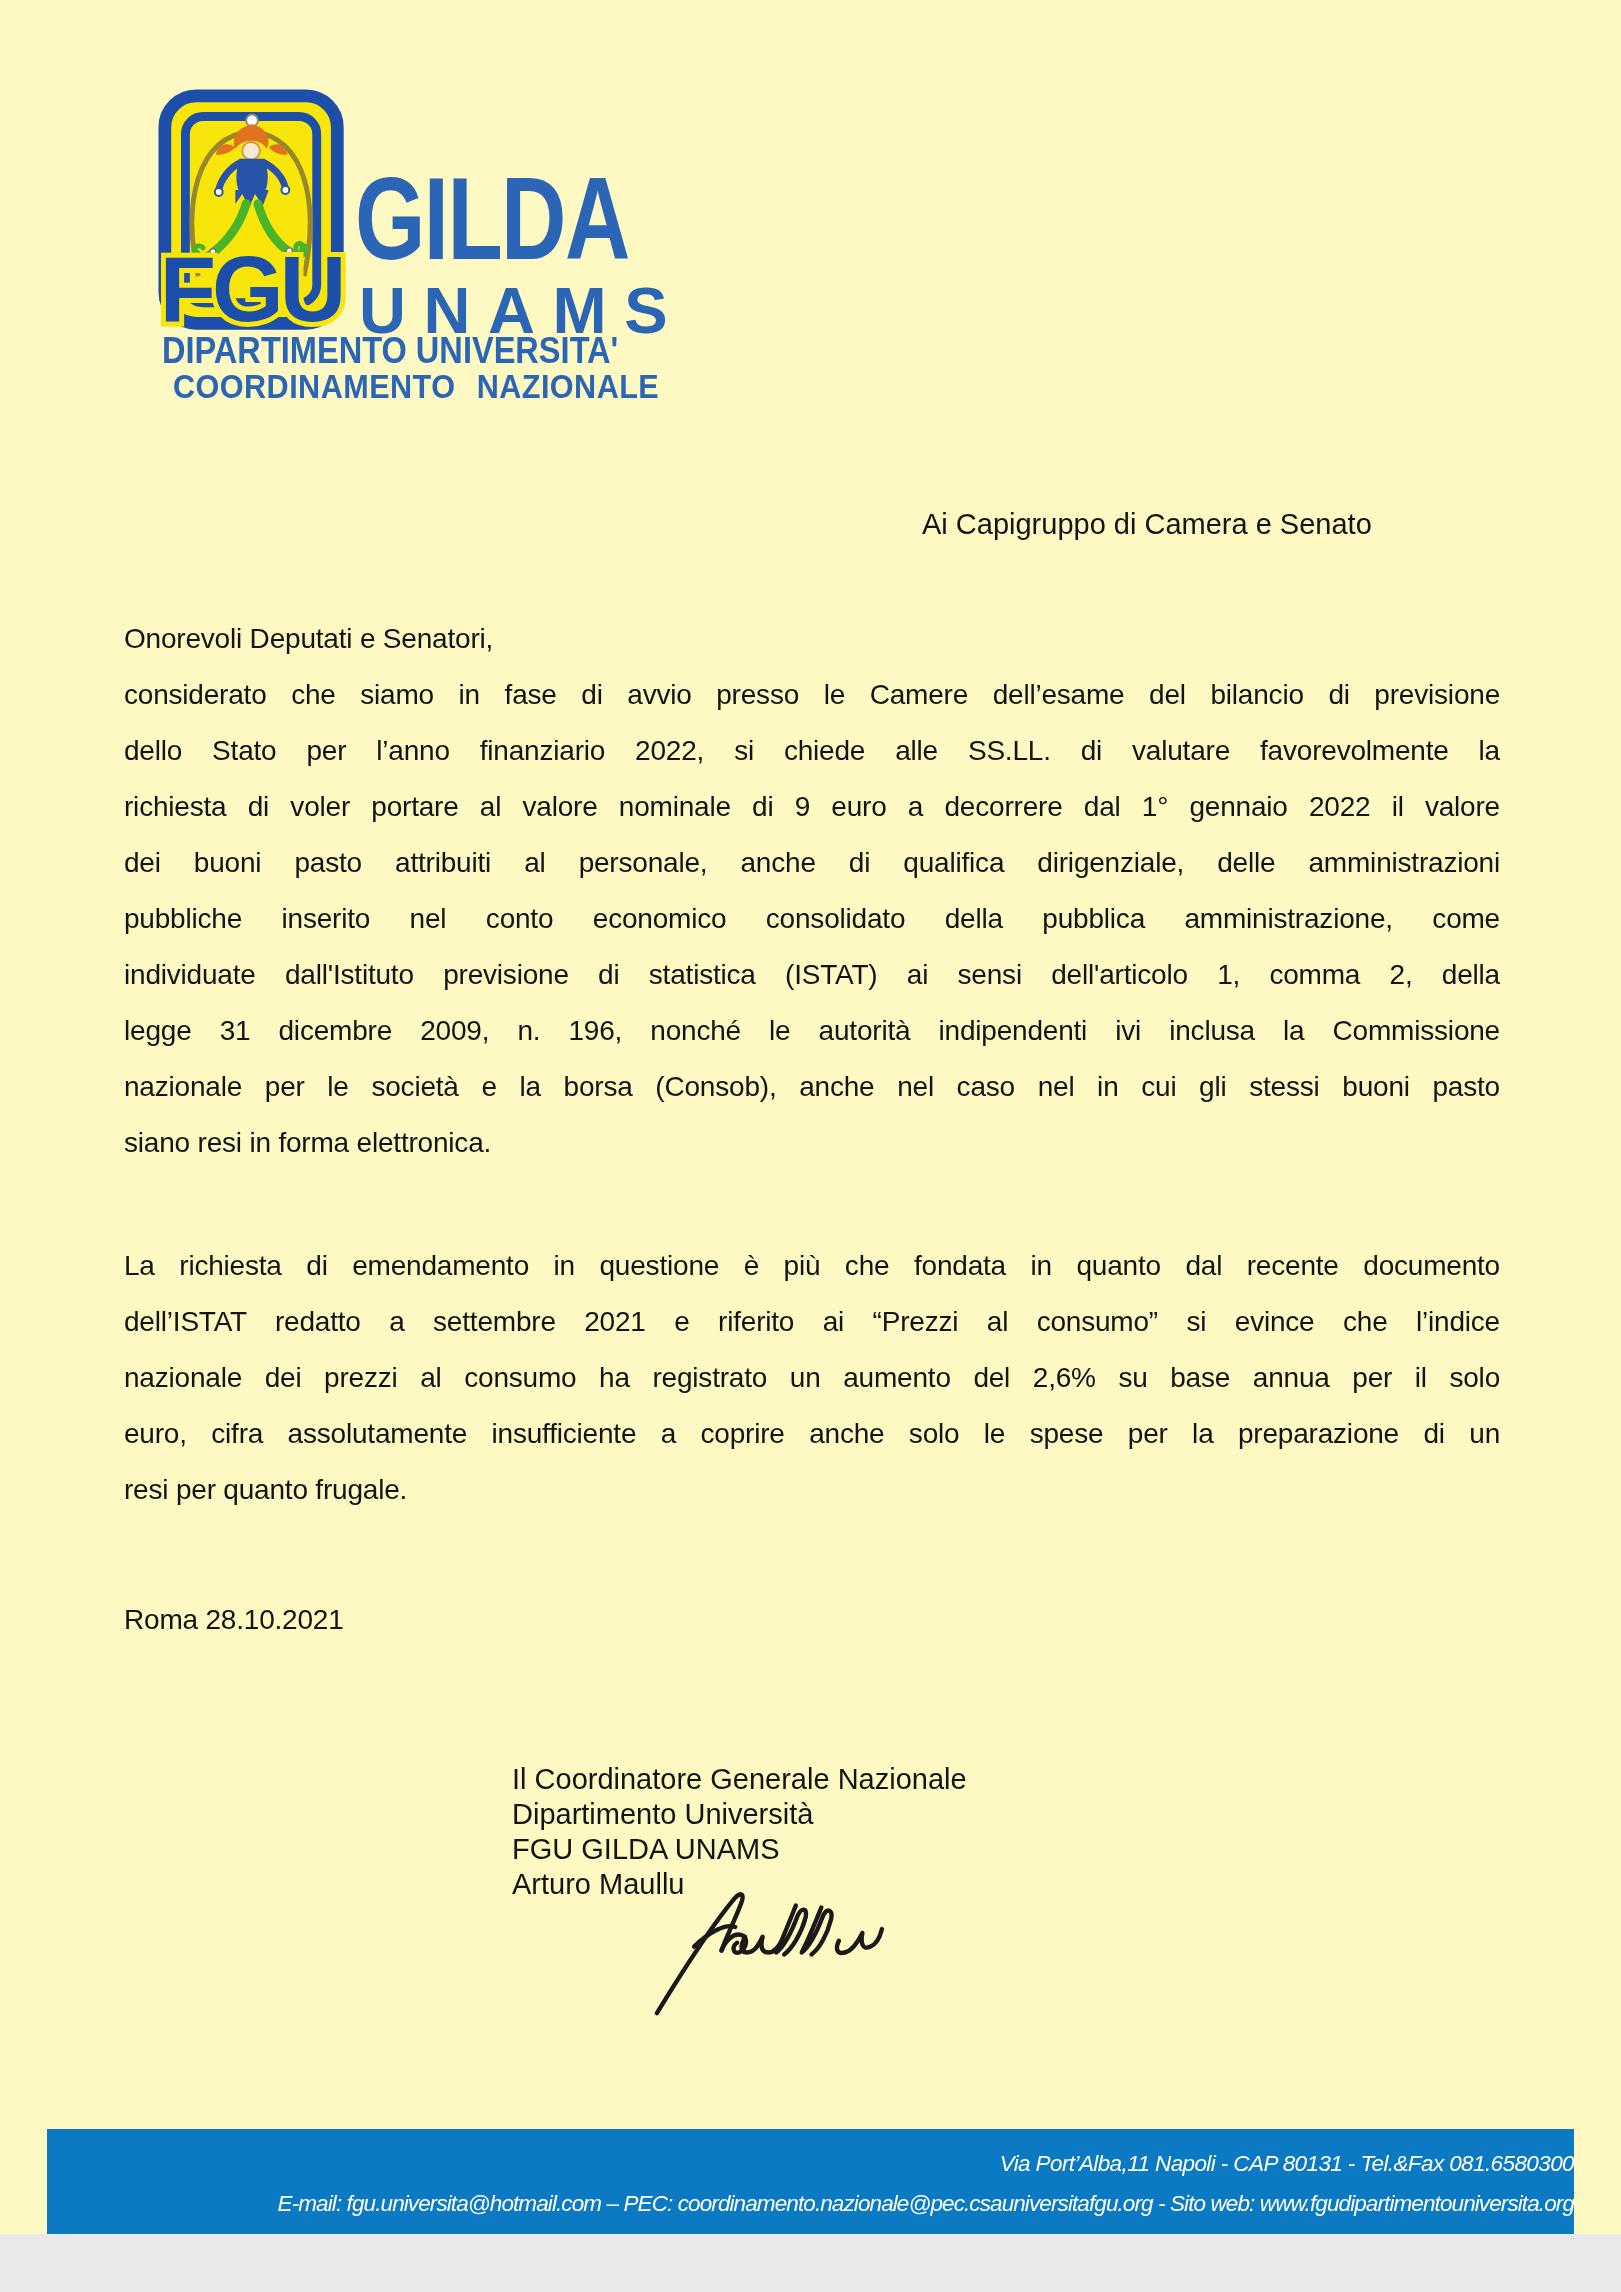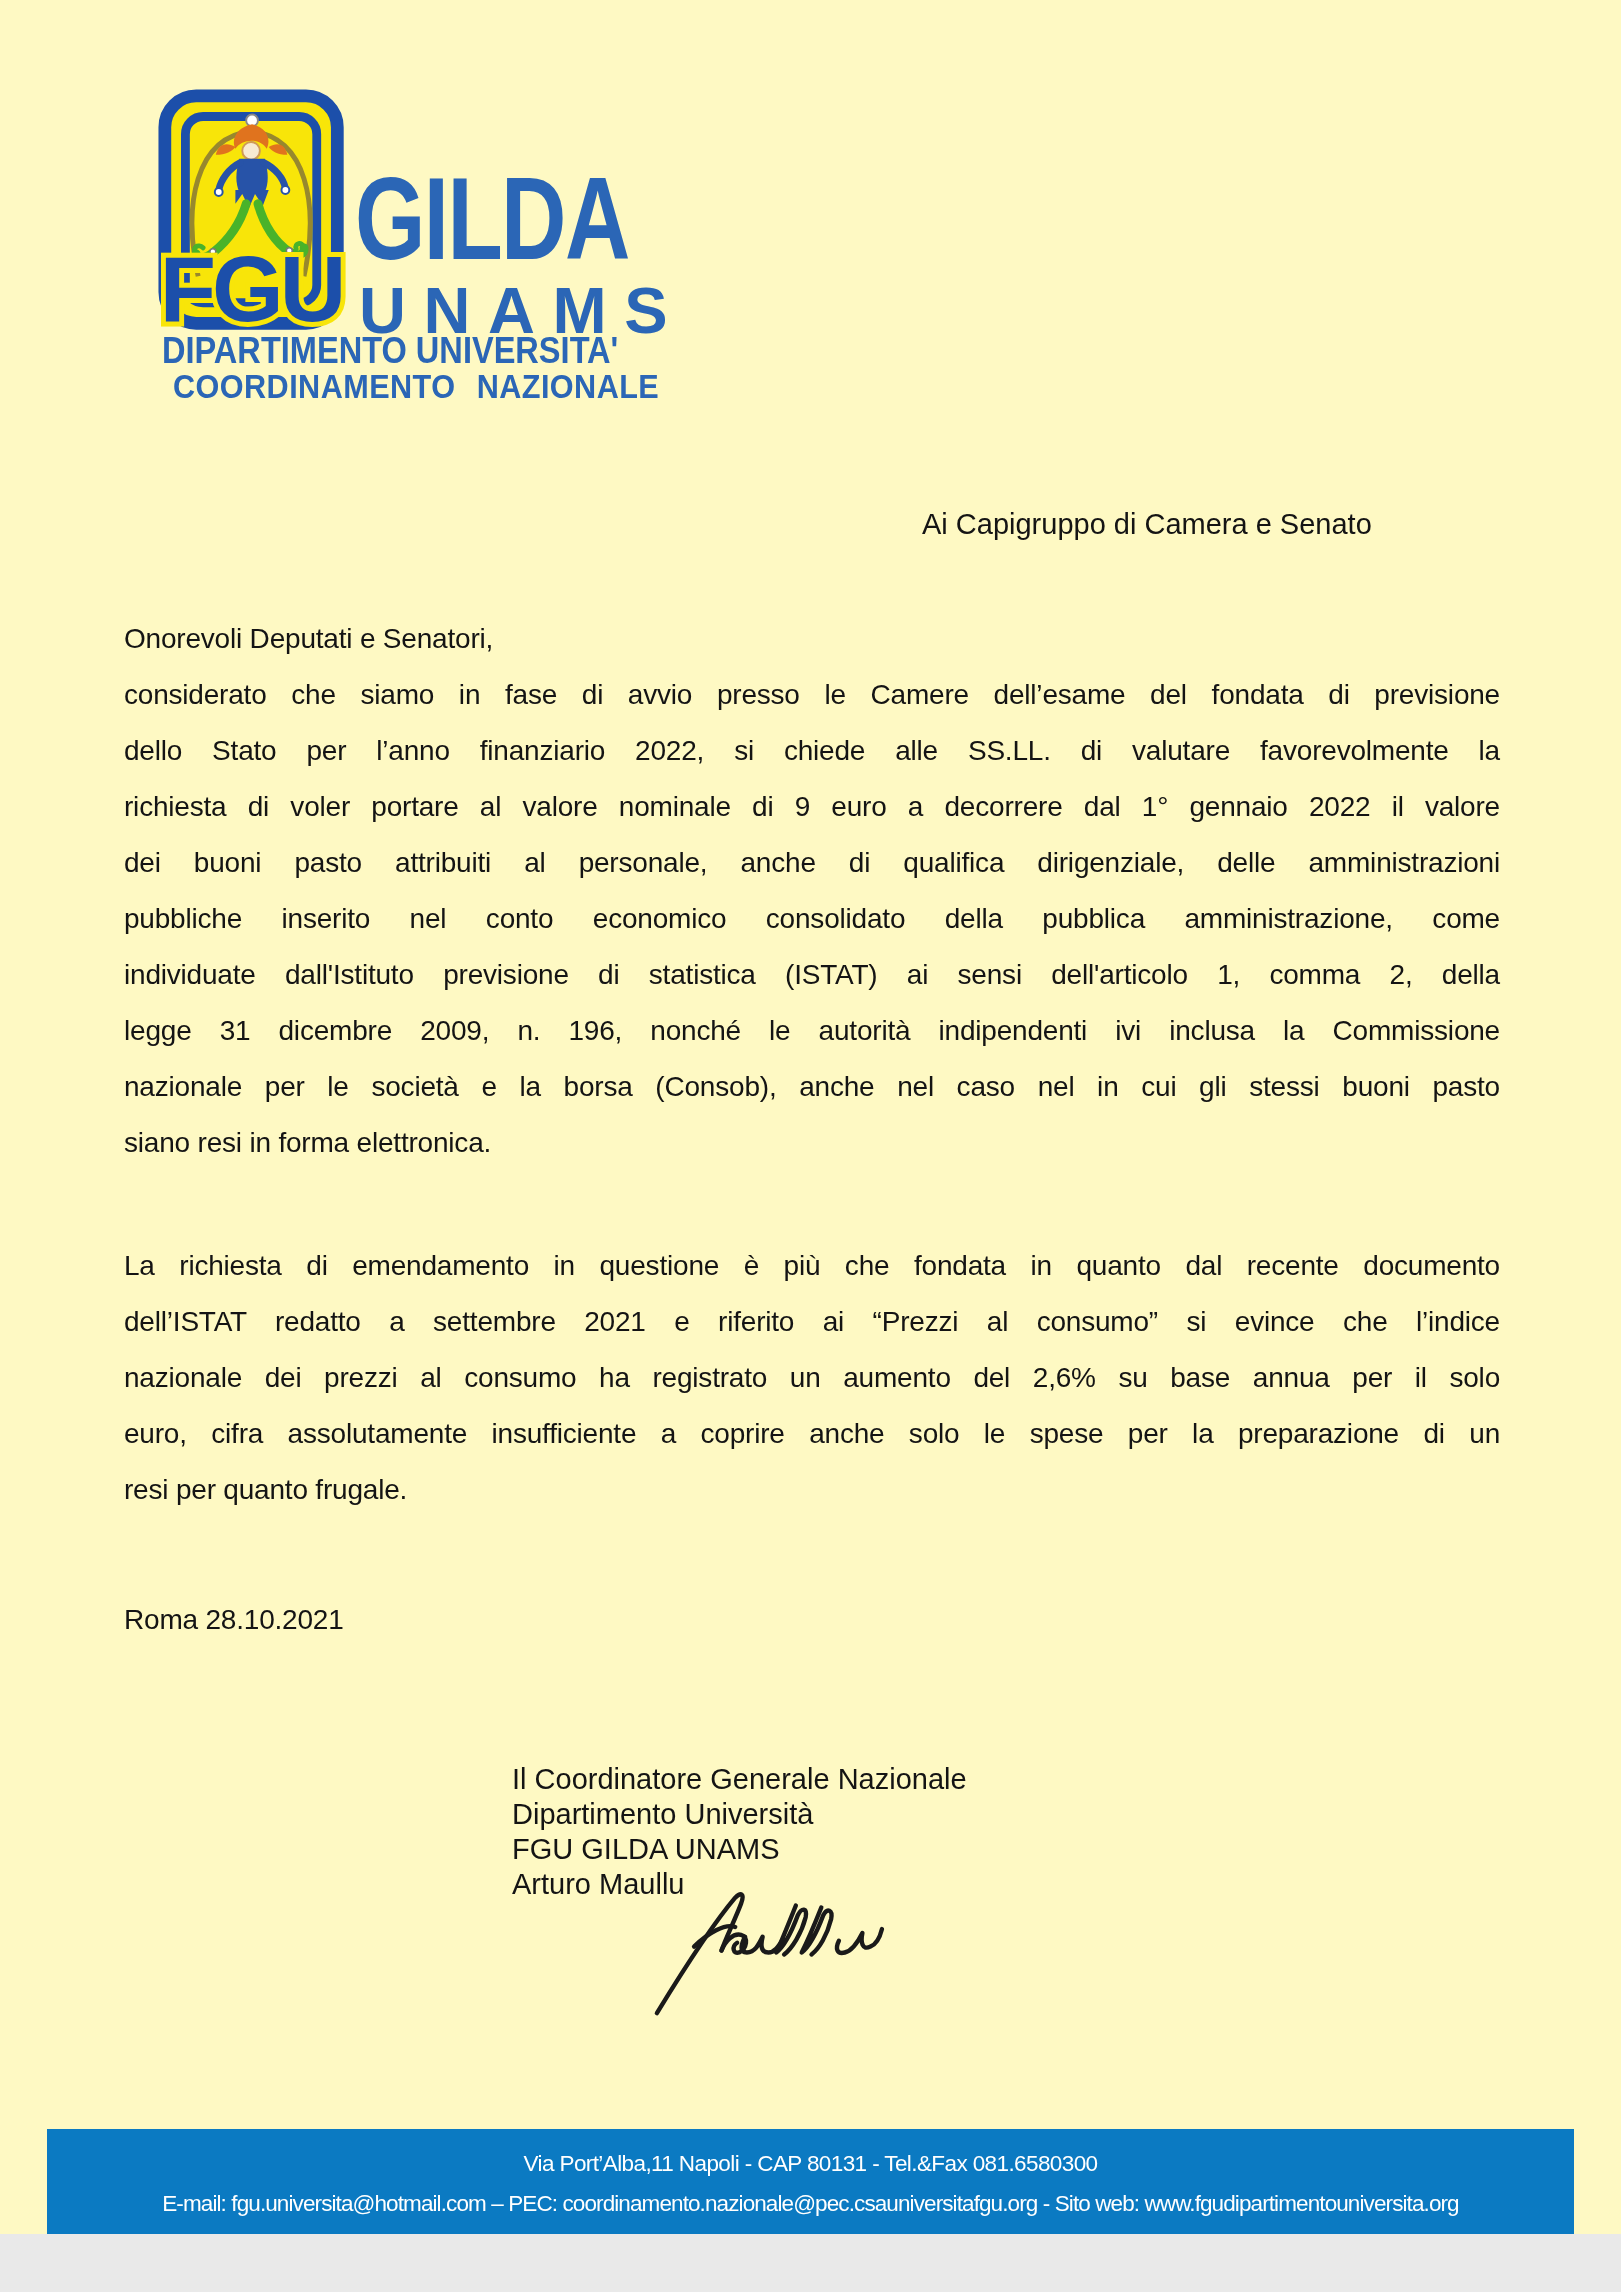--- a/index.html
+++ b/index.html
@@ -61,21 +61,22 @@
   
   .sig-block {
     position:absolute; left:512px; top:1762px; width:588px;
     text-align:left; font-size:29px; line-height:35px;
   }
   .sig-svg { position:absolute; left:639px; top:1884px; width:255px; height:137px; }
 
   
   .footer-band {
     position:absolute; left:47px; top:2129px; width:1527px; height:108px;
-    background:#0b7ac2; color:#ffffff; text-align:center;
+    background:#0b7ac2; color:#ffffff; text-align:right;
+    font-style:italic;
   }
   .footer-line1 {
     margin-top:20.6px;
     font-size:22.5px; line-height:27.4px; letter-spacing:-0.6px;
   }
   .footer-line2 {
     margin-top:12.7px;
     font-size:22.5px; line-height:27.4px; letter-spacing:-0.9px;
   }
 </style>
@@ -121,21 +122,21 @@
     <div class="dept-line2" style="color: rgb(43, 102, 182);">COORDINAMENTO  NAZIONALE</div>
   </div>
 
   <div class="addressee">Ai Capigruppo di Camera e Senato</div>
 
   <div class="letter-body">
       <div class="para para-salutation">
         <div class="line last">Onorevoli Deputati e Senatori,</div>
       </div>
       <div class="para para-p1">
-        <div class="line">considerato che siamo in fase di avvio presso le Camere dell’esame del fondata di previsione</div>
+        <div class="line">considerato che siamo in fase di avvio presso le Camere dell’esame del bilancio di previsione</div>
         <div class="line">dello Stato per l’anno finanziario 2022, si chiede alle SS.LL. di valutare favorevolmente la</div>
         <div class="line">richiesta di voler portare al valore nominale di 9 euro a decorrere dal 1° gennaio 2022 il valore</div>
         <div class="line">dei buoni pasto attribuiti al personale, anche di qualifica dirigenziale, delle amministrazioni</div>
         <div class="line">pubbliche inserito nel conto economico consolidato della pubblica amministrazione, come</div>
         <div class="line">individuate dall'Istituto previsione di statistica (ISTAT) ai sensi dell'articolo 1, comma 2, della</div>
         <div class="line">legge 31 dicembre 2009, n. 196, nonché le autorità indipendenti ivi inclusa la Commissione</div>
         <div class="line">nazionale per le società e la borsa (Consob), anche nel caso nel in cui gli stessi buoni pasto</div>
         <div class="line last">siano resi in forma elettronica.</div>
       </div>
       <div class="para para-p2">

